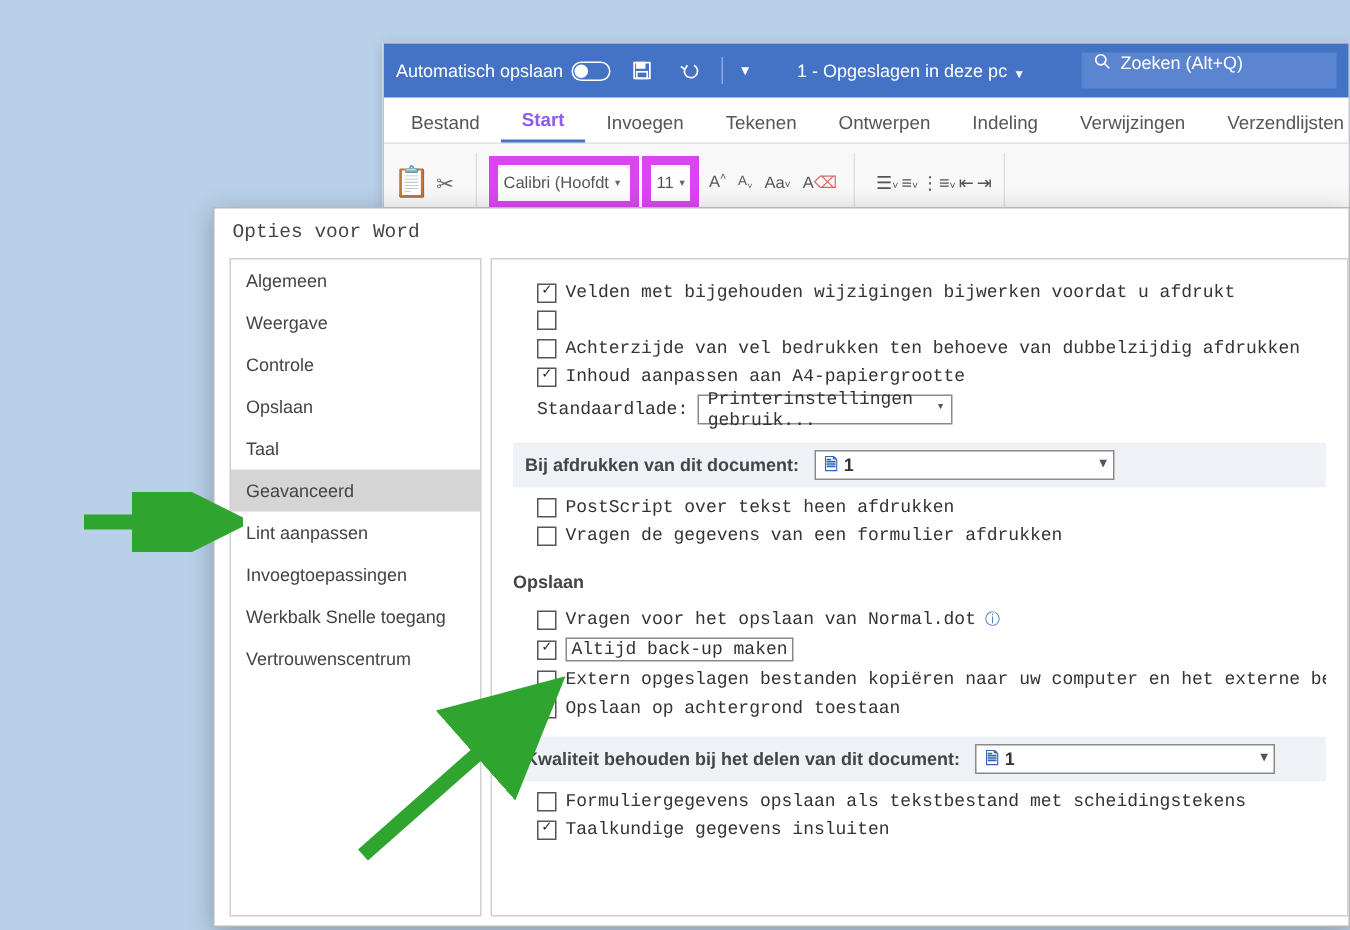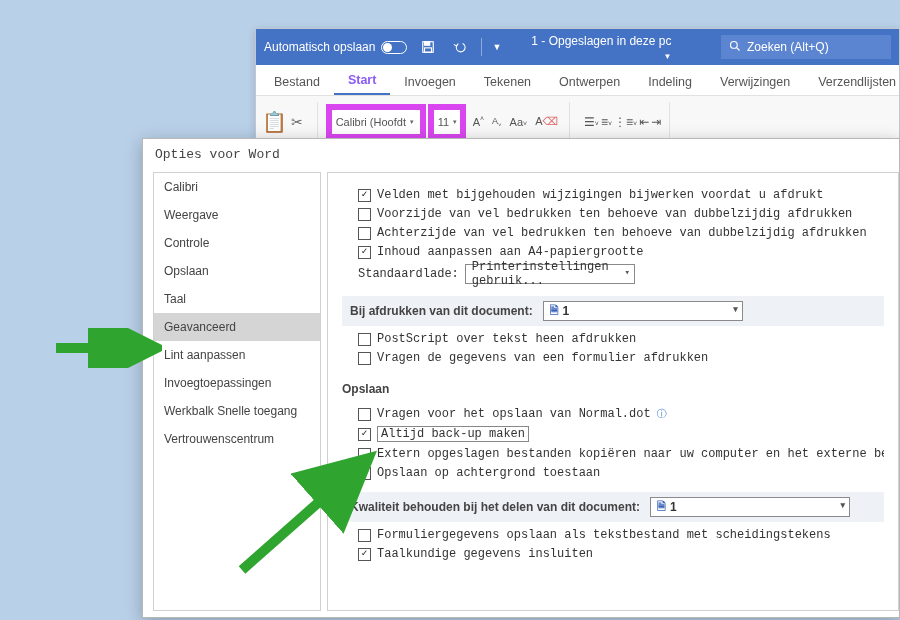--- a/index.html
+++ b/index.html
@@ -58,28 +58,28 @@
   .tb-icon-btn {
     width: 22px;
     height: 22px;
     display: flex;
     align-items: center;
     justify-content: center;
     color: #fff;
     font-size: 13px;
   }
   .tb-divider { width:1px; height:18px; background:rgba(255,255,255,0.4); }
-  .tb-title { margin-left: 20px; display:flex; align-items:flex-end; gap:4px;flex-direction:column;}
+  .tb-title { margin-left: 20px; display:flex; align-items:flex-end; gap:4px;}
   .search-box {
     margin-left: auto;
     width: 170px;
     height: 24px;
     background: #5b85d0;
     display: flex;
-    align-items: center;
+    align-items: flex-start;
     padding: 0 8px;
     gap: 6px;
     font-size: 12px;
   }
   .ribbon-tabs {
     height: 30px;
     display: flex;
     align-items: flex-end;
     gap: 0;
     padding: 0 4px;
@@ -338,40 +338,39 @@
       <span>⇥</span>
     </div>
     <span class="rb-sep"></span>
   </div>
 </div>
 
 <div class="dialog">
   <div class="dialog-title">Opties voor Word</div>
   <div class="dialog-body">
     <div class="dialog-sidebar">
-      <div class="sidebar-item">Calibri</div>
+      <div class="sidebar-item">Algemeen</div>
       <div class="sidebar-item">Weergave</div>
       <div class="sidebar-item">Controle</div>
       <div class="sidebar-item">Opslaan</div>
       <div class="sidebar-item">Taal</div>
       <div class="sidebar-item selected">Geavanceerd</div>
       <div class="sidebar-item">Lint aanpassen</div>
       <div class="sidebar-item">Invoegtoepassingen</div>
       <div class="sidebar-item">Werkbalk Snelle toegang</div>
       <div class="sidebar-item">Vertrouwenscentrum</div>
     </div>
     <div class="dialog-content">
 
       <div class="opt-row indent1">
         <span class="cb checked"></span>
         <span>Velden met bijgehouden wijzigingen bijwerken voordat u afdrukt</span>
       </div>
       <div class="opt-row indent1">
         <span class="cb"></span>
-        <span>Voorzijde van vel bedrukken ten behoeve van dubbelzijdig afdrukken</span>
       </div>
       <div class="opt-row indent1">
         <span class="cb"></span>
         <span>Achterzijde van vel bedrukken ten behoeve van dubbelzijdig afdrukken</span>
       </div>
       <div class="opt-row indent1">
         <span class="cb checked"></span>
         <span>Inhoud aanpassen aan A4-papiergrootte</span>
       </div>
       <div class="opt-row indent1">

